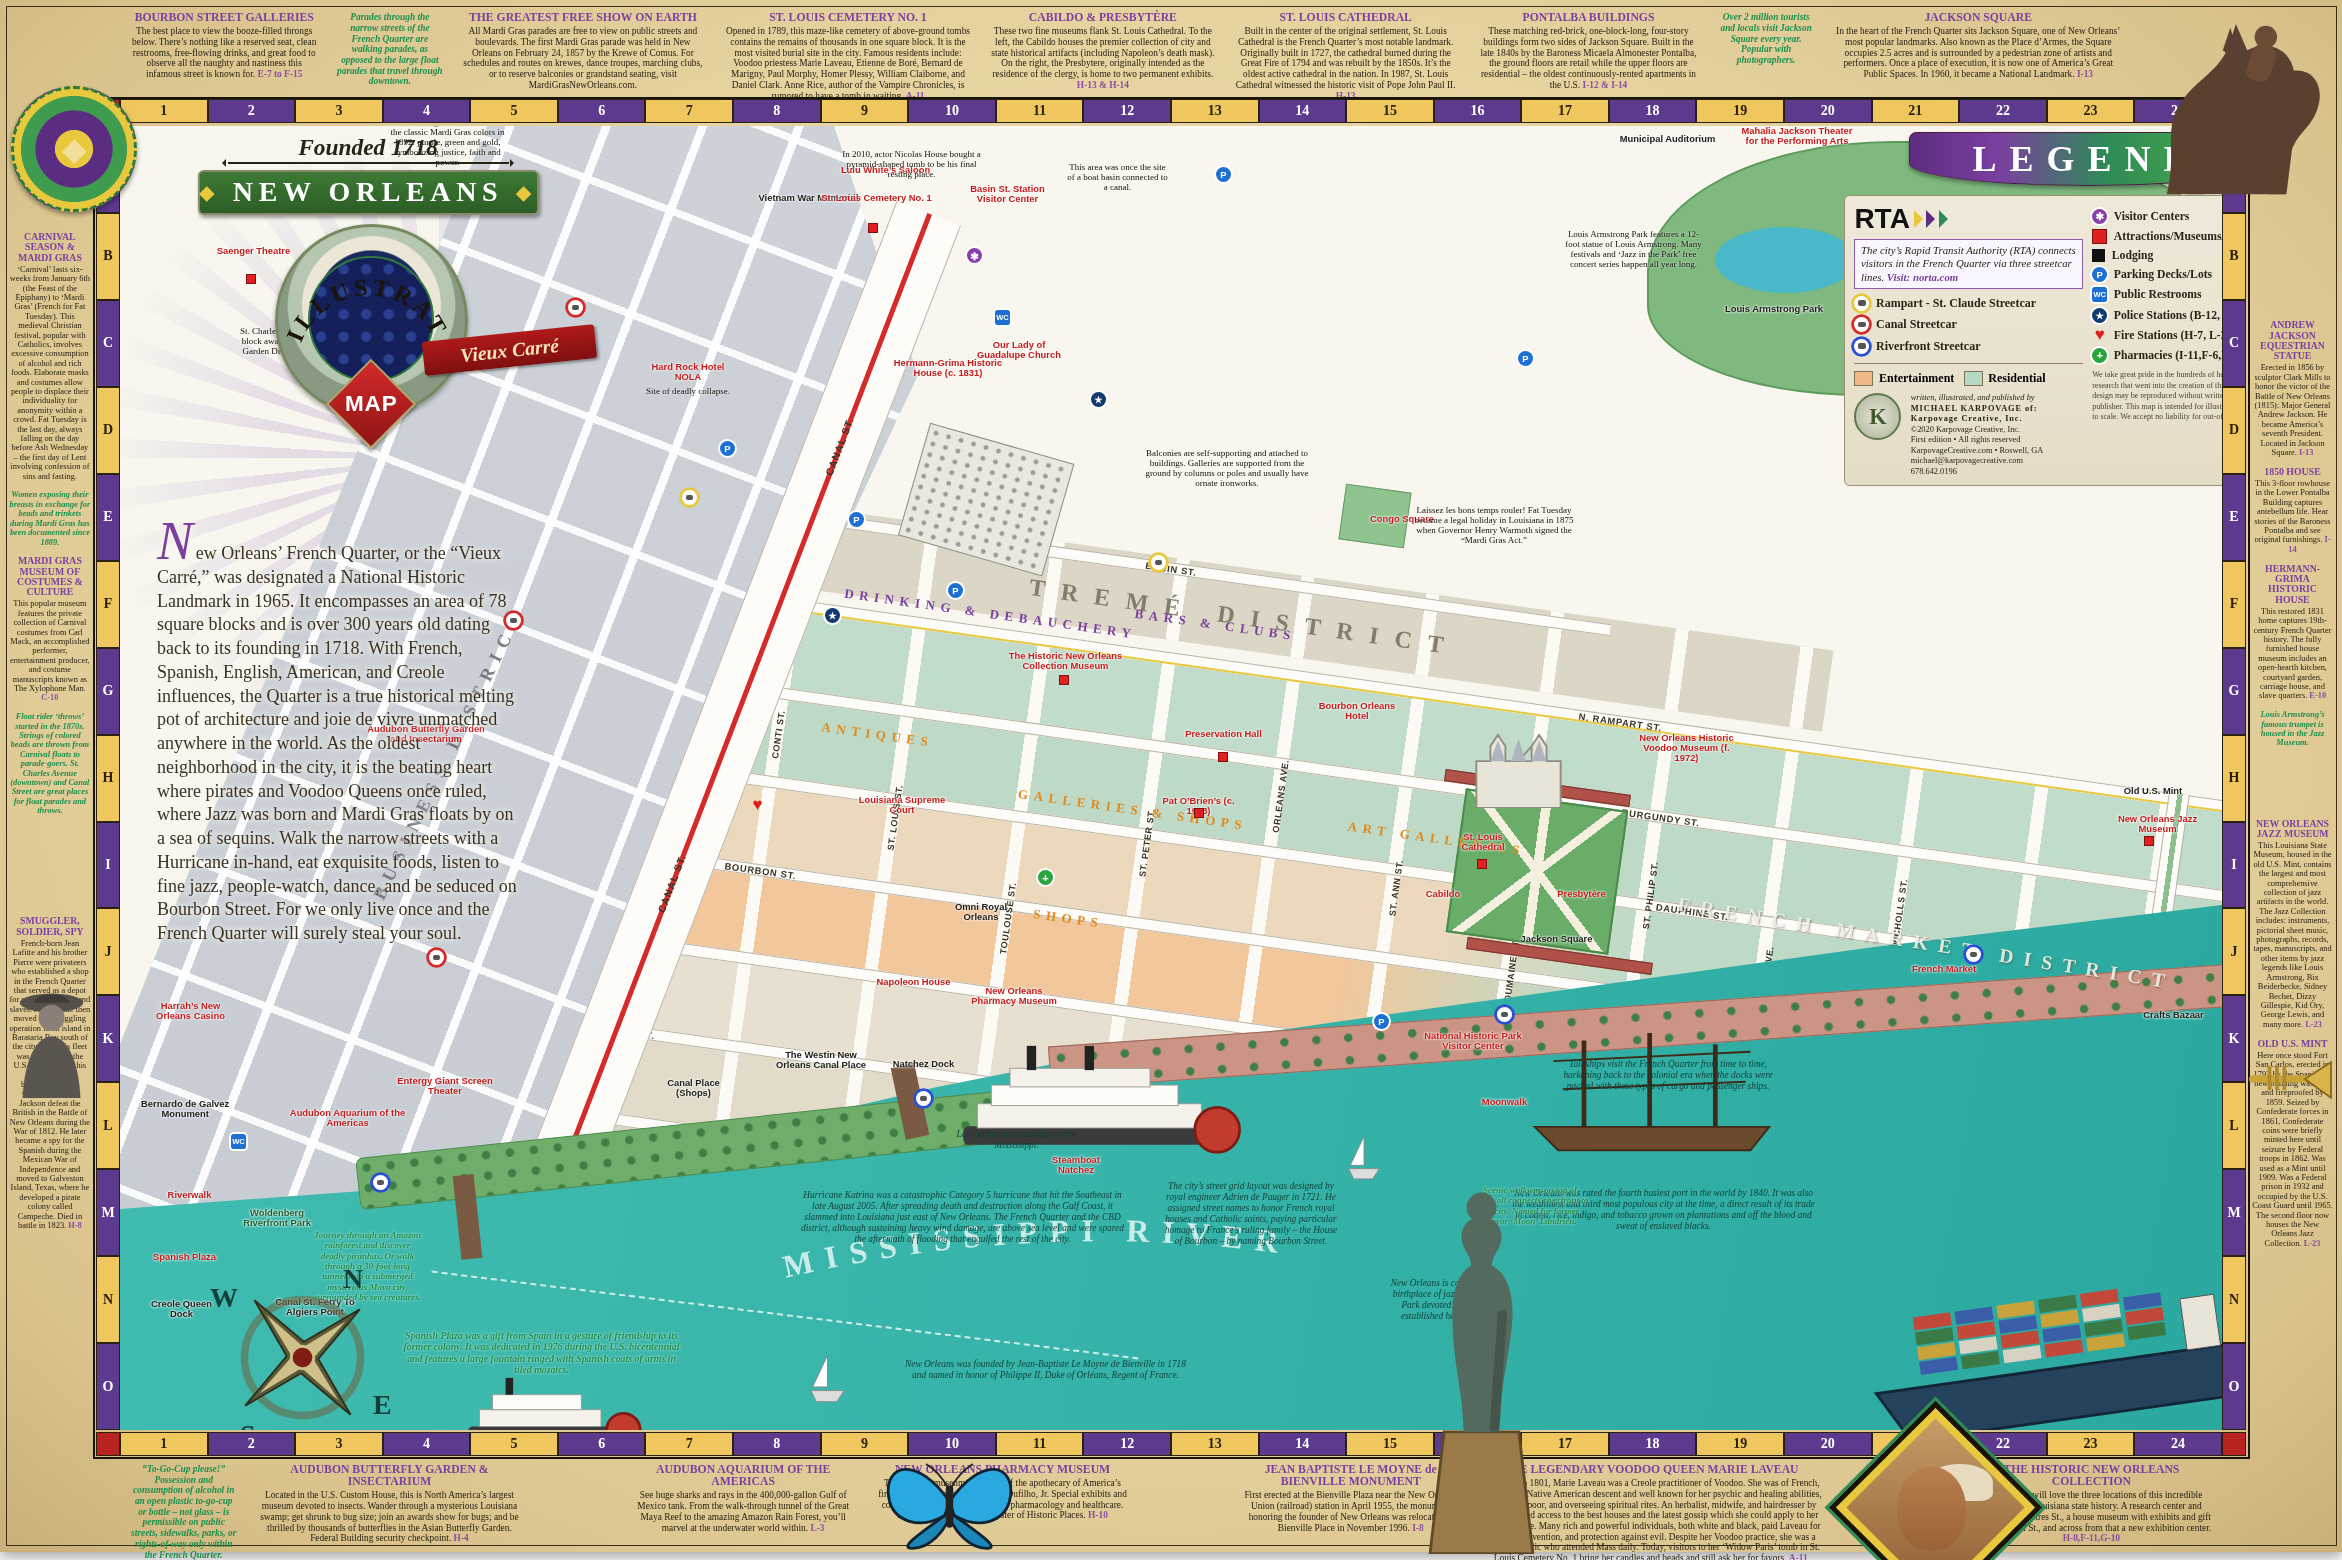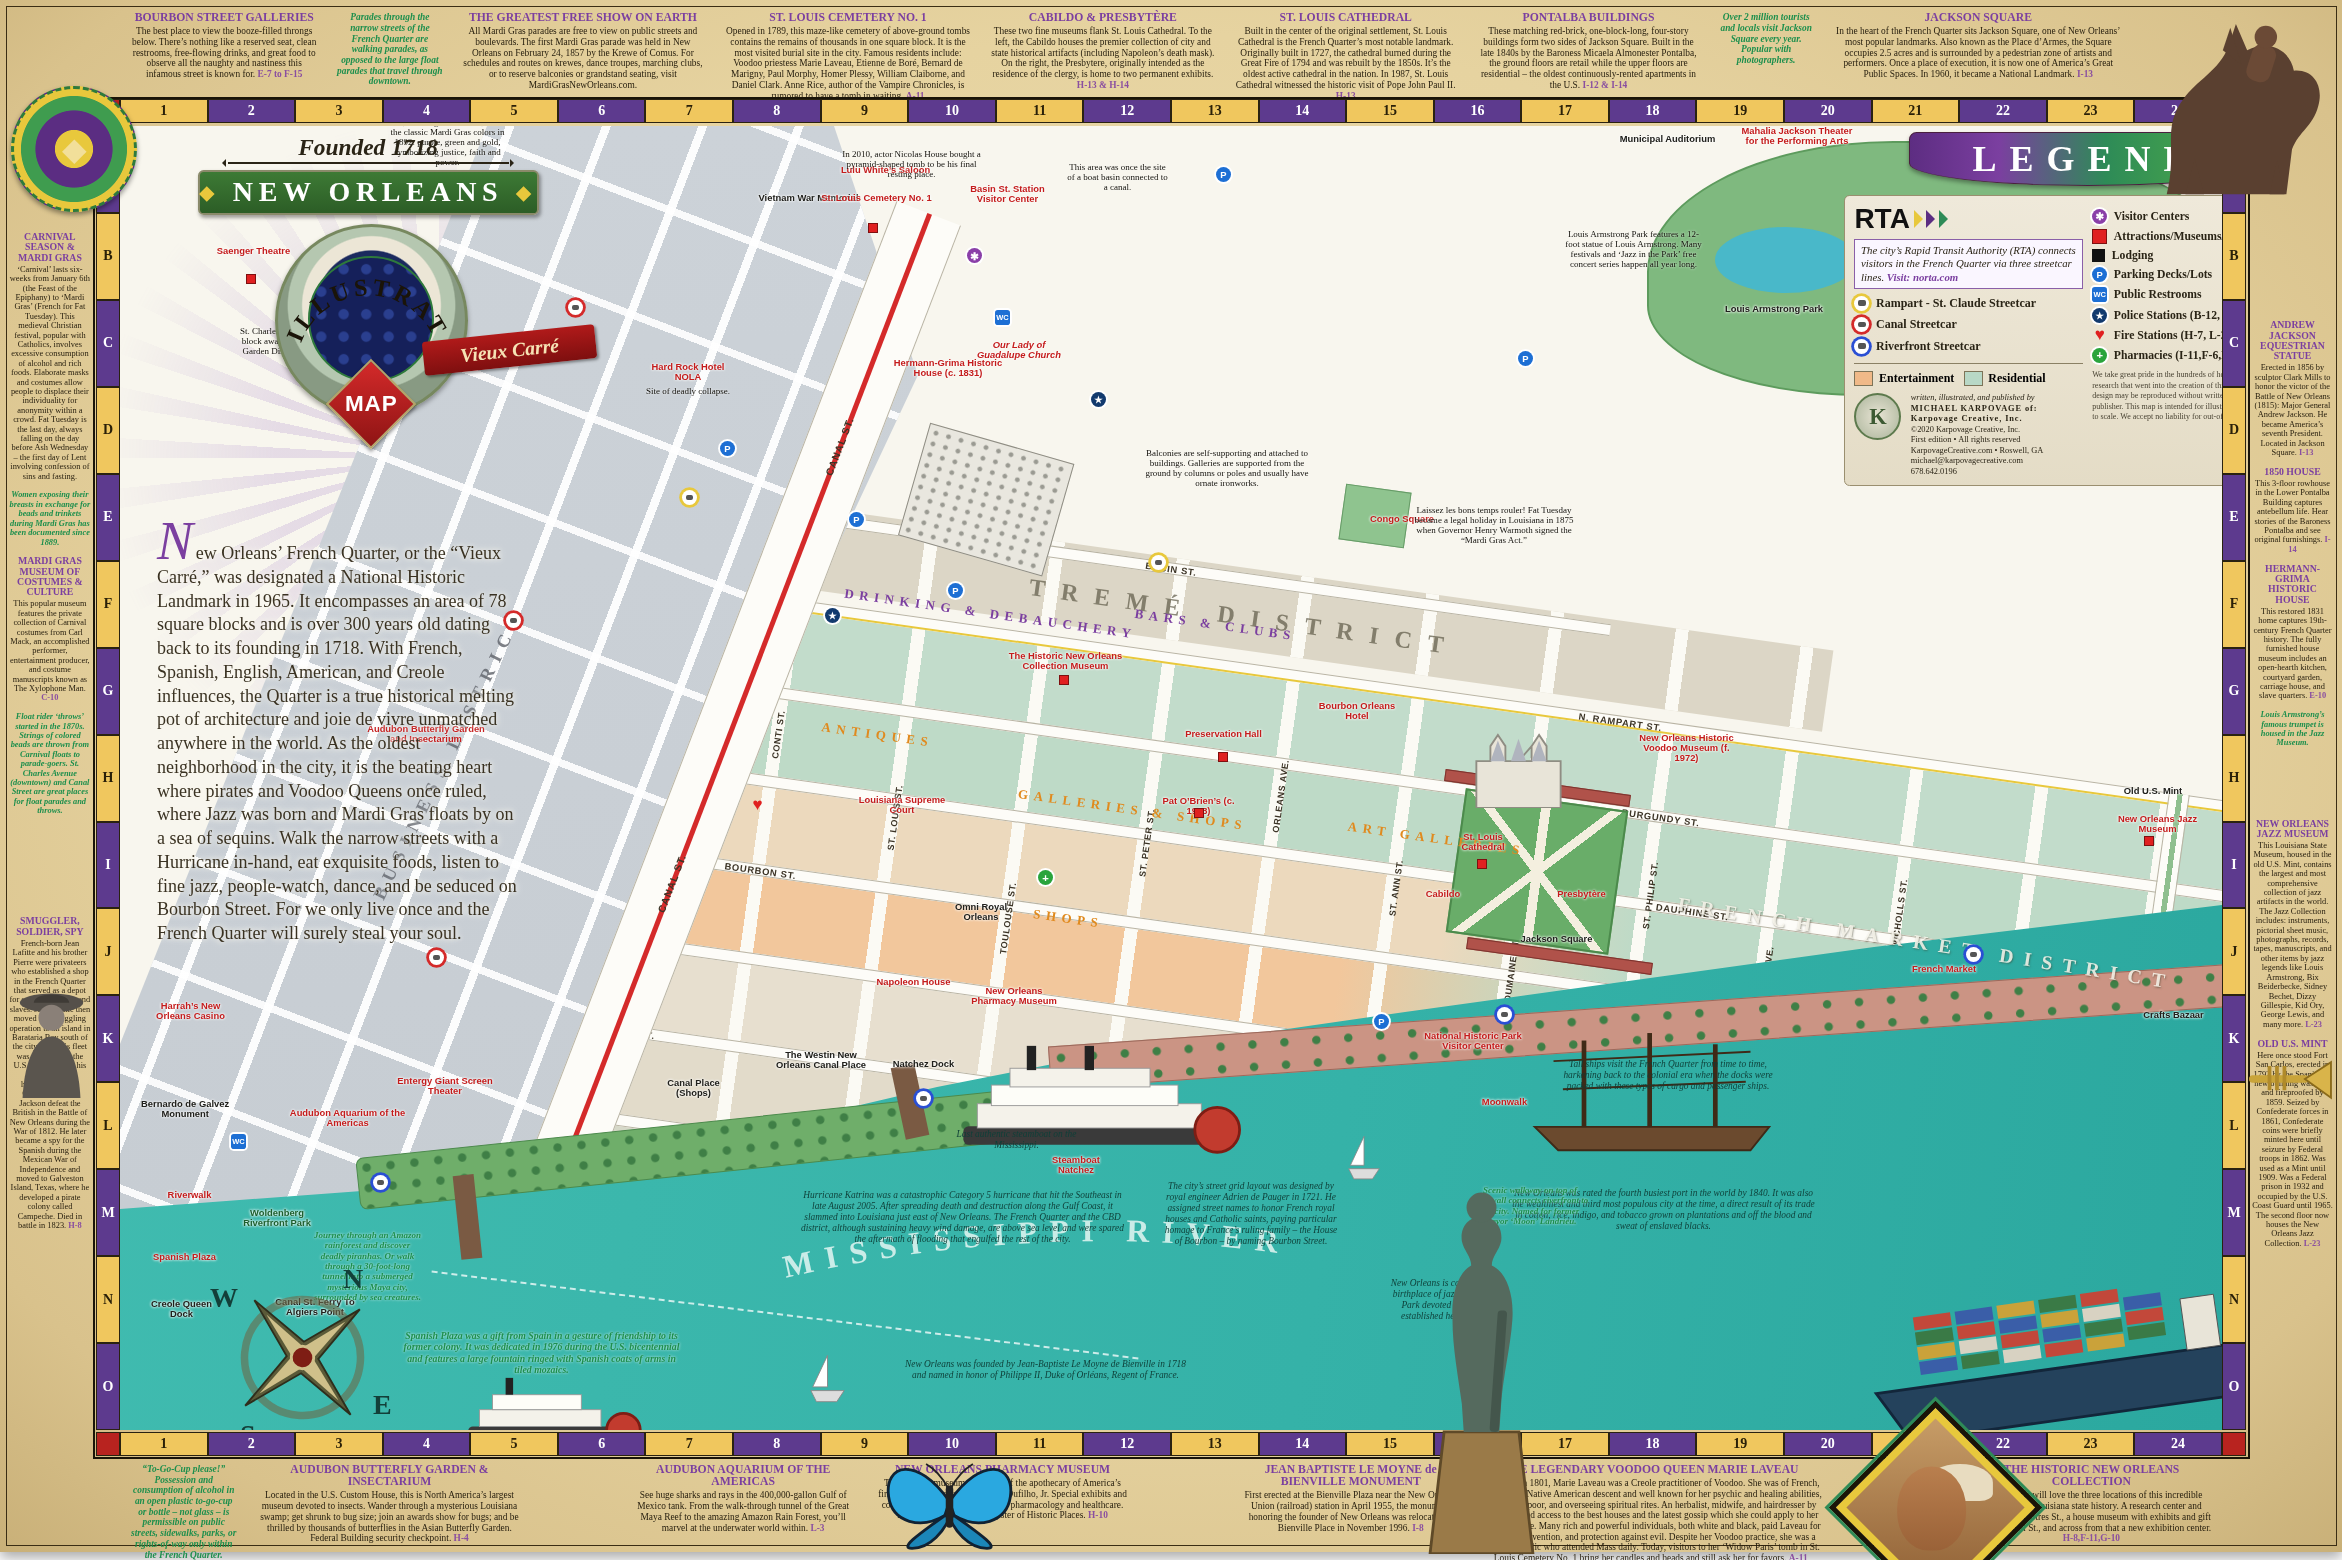--- a/index.html
+++ b/index.html
@@ -477,21 +477,21 @@
     <div class="zone orange" style="left:1227px;top:705px;">ART GALLERIES</div>
 
     <div class="lm" style="left:82px;top:120px;width:103px;">Saenger Theatre</div>
     <div class="lm" style="left:521px;top:236px;width:94px;">Hard Rock Hotel NOLA</div>
     <div class="mnote" style="left:521px;top:260px;width:94px;">Site of deadly collapse.</div>
     <div class="lm" style="left:714px;top:39px;width:103px;">Lulu White’s Saloon</div>
     <div class="lm-dark" style="left:637px;top:67px;width:103px;">Vietnam War Memorial</div>
 
     <div class="lm" style="left:686px;top:67px;width:141px;">St. Louis Cemetery No. 1</div>
     <div class="lm" style="left:836px;top:58px;width:103px;">Basin St. Station Visitor Center</div>
-    <div class="lm" style="left:856px;top:214px;width:86px;font-style:italic;">Our Lady of Guadalupe Church</div>
+    <div class="lm" style="left:856px;top:214px;width:86px;">Our Lady of Guadalupe Church</div>
     <div class="lm" style="left:1240px;top:388px;width:84px;">Congo Square</div>
     <div class="lm-dark" style="left:1496px;top:7.5px;width:103px;">Municipal Auditorium</div>
     <div class="lm" style="left:1621px;top:0px;width:112px;">Mahalia Jackson Theater for the Performing Arts</div>
     <div class="lm-dark" style="left:1593px;top:178px;width:122px;">Louis Armstrong Park</div>
     <div class="mnote" style="left:1443px;top:103px;width:141px;">Louis Armstrong Park features a 12-foot statue of Louis Armstrong. Many festivals and ‘Jazz in the Park’ free concert series happen all year long.</div>
     <div class="lm" style="left:772px;top:232px;width:112px;">Hermann-Grima Historic House (c. 1831)</div>
     <div class="lm" style="left:875px;top:525px;width:141px;">The Historic New Orleans Collection Museum</div>
     <div class="lm" style="left:735px;top:669px;width:94px;">Louisiana Supreme Court</div>
     <div class="lm-dark" style="left:819px;top:776px;width:84px;">Omni Royal Orleans</div>
     <div class="lm" style="left:756px;top:851px;width:75px;">Napoleon House</div>

